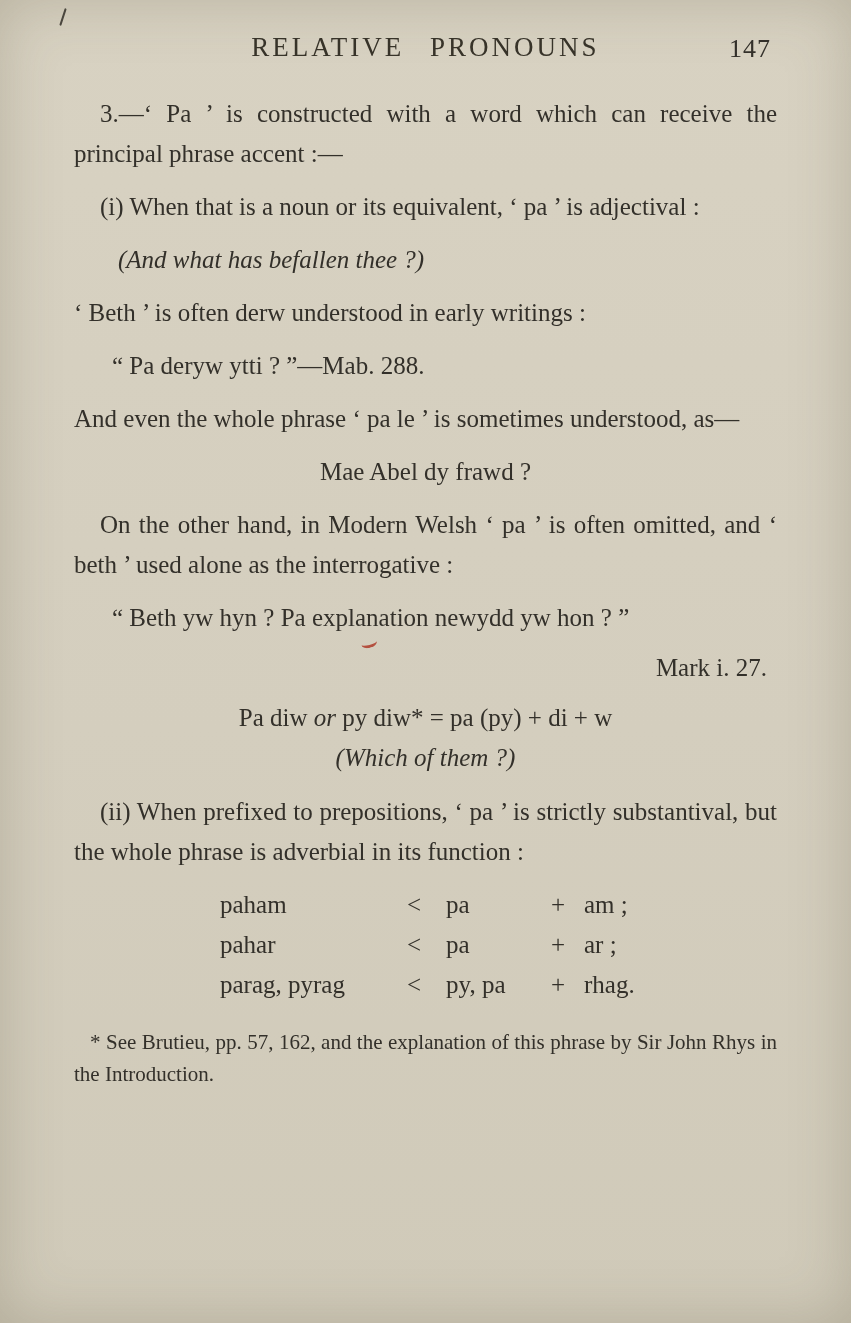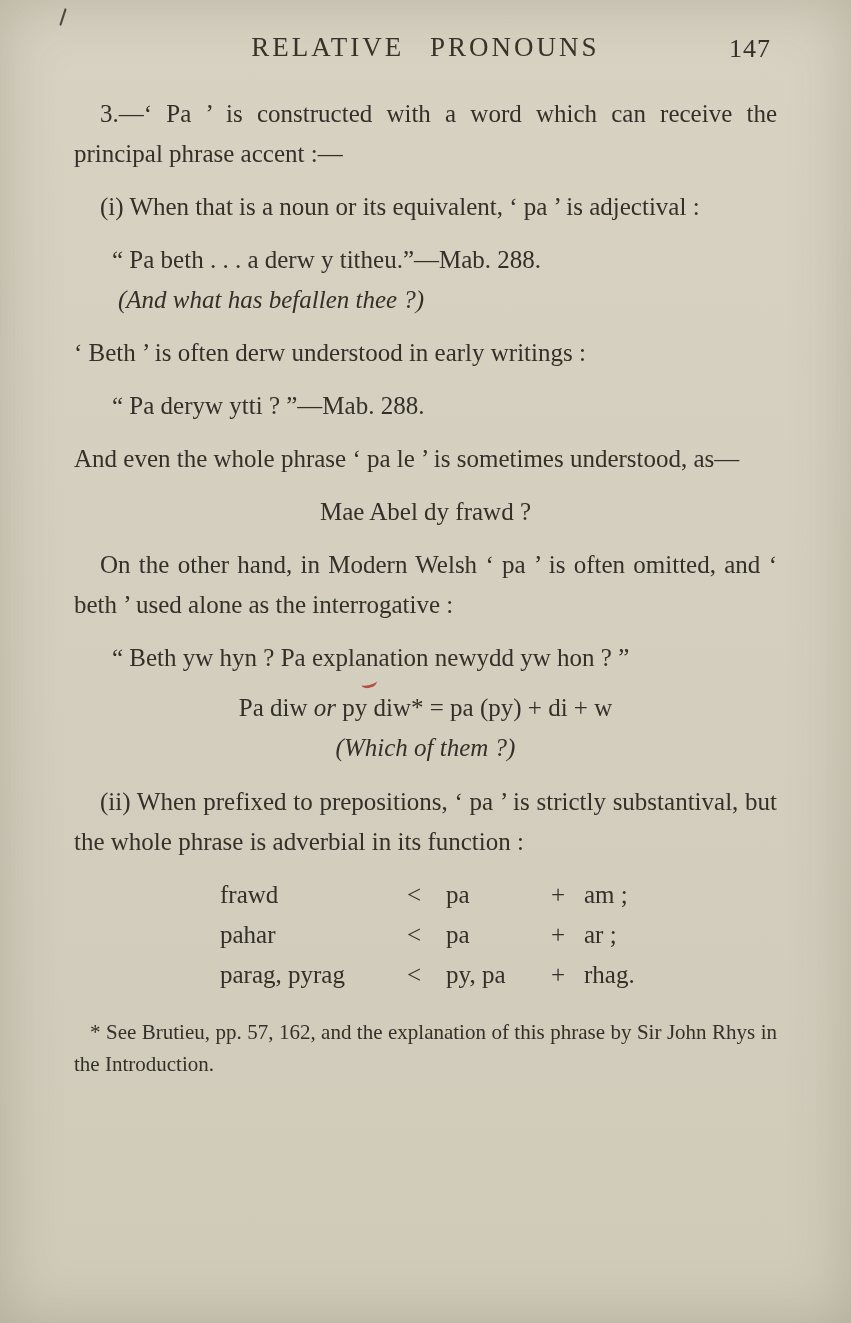--- a/index.html
+++ b/index.html
@@ -131,49 +131,49 @@
   <header class="page-header">
     <h1 class="page-title">RELATIVE PRONOUNS</h1>
     <span class="page-number">147</span>
   </header>
 
   <p class="para indent">3.—‘ Pa ’ is constructed with a word which can receive the principal phrase accent :—</p>
 
   <p class="para indent">(i) When that is a noun or its equivalent, ‘ pa ’ is adjectival :</p>
 
   <div class="quote">
-    <p class="q-line">“ Pa beth . . . a derw y titheu.”—Mab. 288.</p>
     <p class="q-gloss">(And what has befallen thee ?)</p>
   </div>
 
   <p class="para">‘ Beth ’ is often derw understood in early writings :</p>
 
   <div class="quote">
     <p class="q-line">“ Pa deryw ytti ? ”—Mab. 288.</p>
   </div>
 
   <p class="para">And even the whole phrase ‘ pa le ’ is sometimes understood, as—</p>
 
   <p class="centered">Mae Abel dy frawd ?</p>
 
   <p class="para indent">On the other hand, in Modern Welsh ‘ pa ’ is often omitted, and ‘ beth ’ used alone as the interrogative :</p>
 
   <div class="quote">
     <p class="q-line"><span>“ Beth yw hyn ?  Pa </span><span class="red-underline">explanation</span><span> newydd yw hon ? ”</span></p>
   </div>
+  <p class="attribution">Mark i. 27.</p>
 
 
   <p class="formula"><span>Pa diw </span><span class="it">or</span><span> py diw* = pa (py) + di + w</span></p>
   <p class="formula-gloss">(Which of them ?)</p>
 
   <p class="para indent">(ii) When prefixed to prepositions, ‘ pa ’ is strictly substantival, but the whole phrase is adverbial in its function :</p>
 
   <div class="derivations">
     <div class="drow">
-      <span class="d-word">frawd</span>
+      <span class="d-word">paham</span>
       <span class="d-rel">&lt;</span>
       <span class="d-base">pa</span>
       <span class="d-op">+</span>
       <span class="d-res">am ;</span>
     </div>
     <div class="drow">
       <span class="d-word">pahar</span>
       <span class="d-rel">&lt;</span>
       <span class="d-base">pa</span>
       <span class="d-op">+</span>

